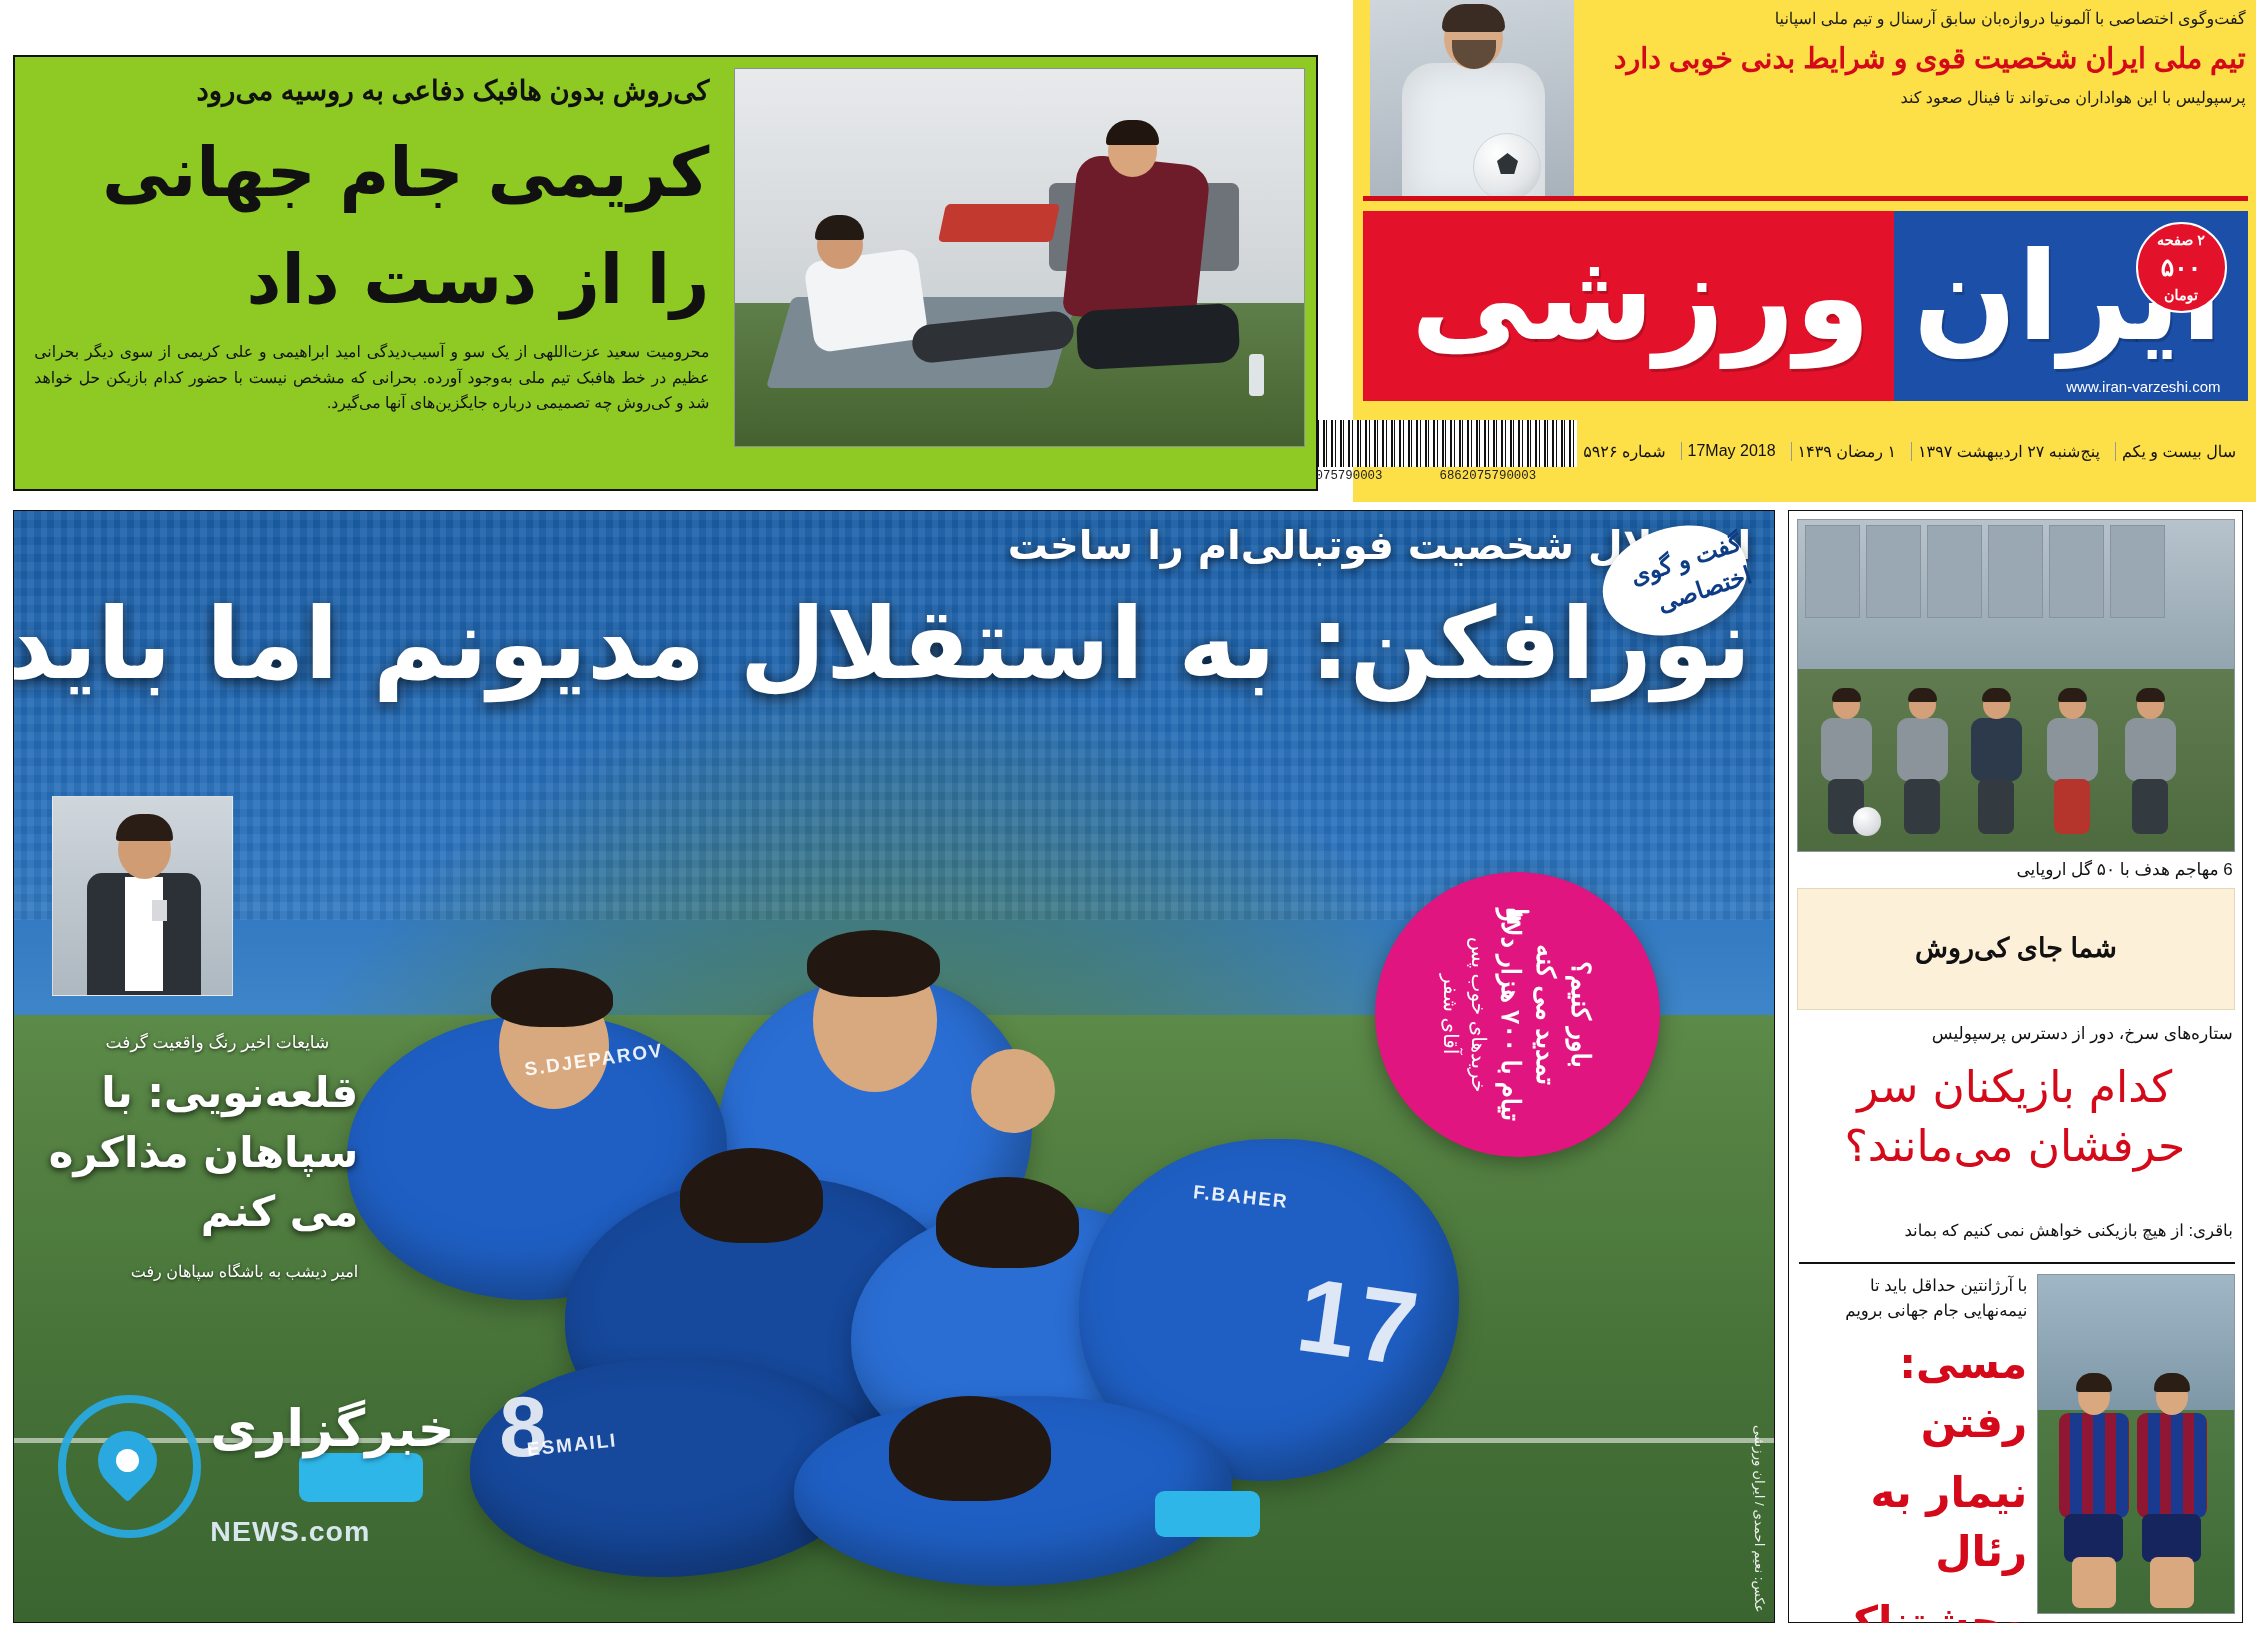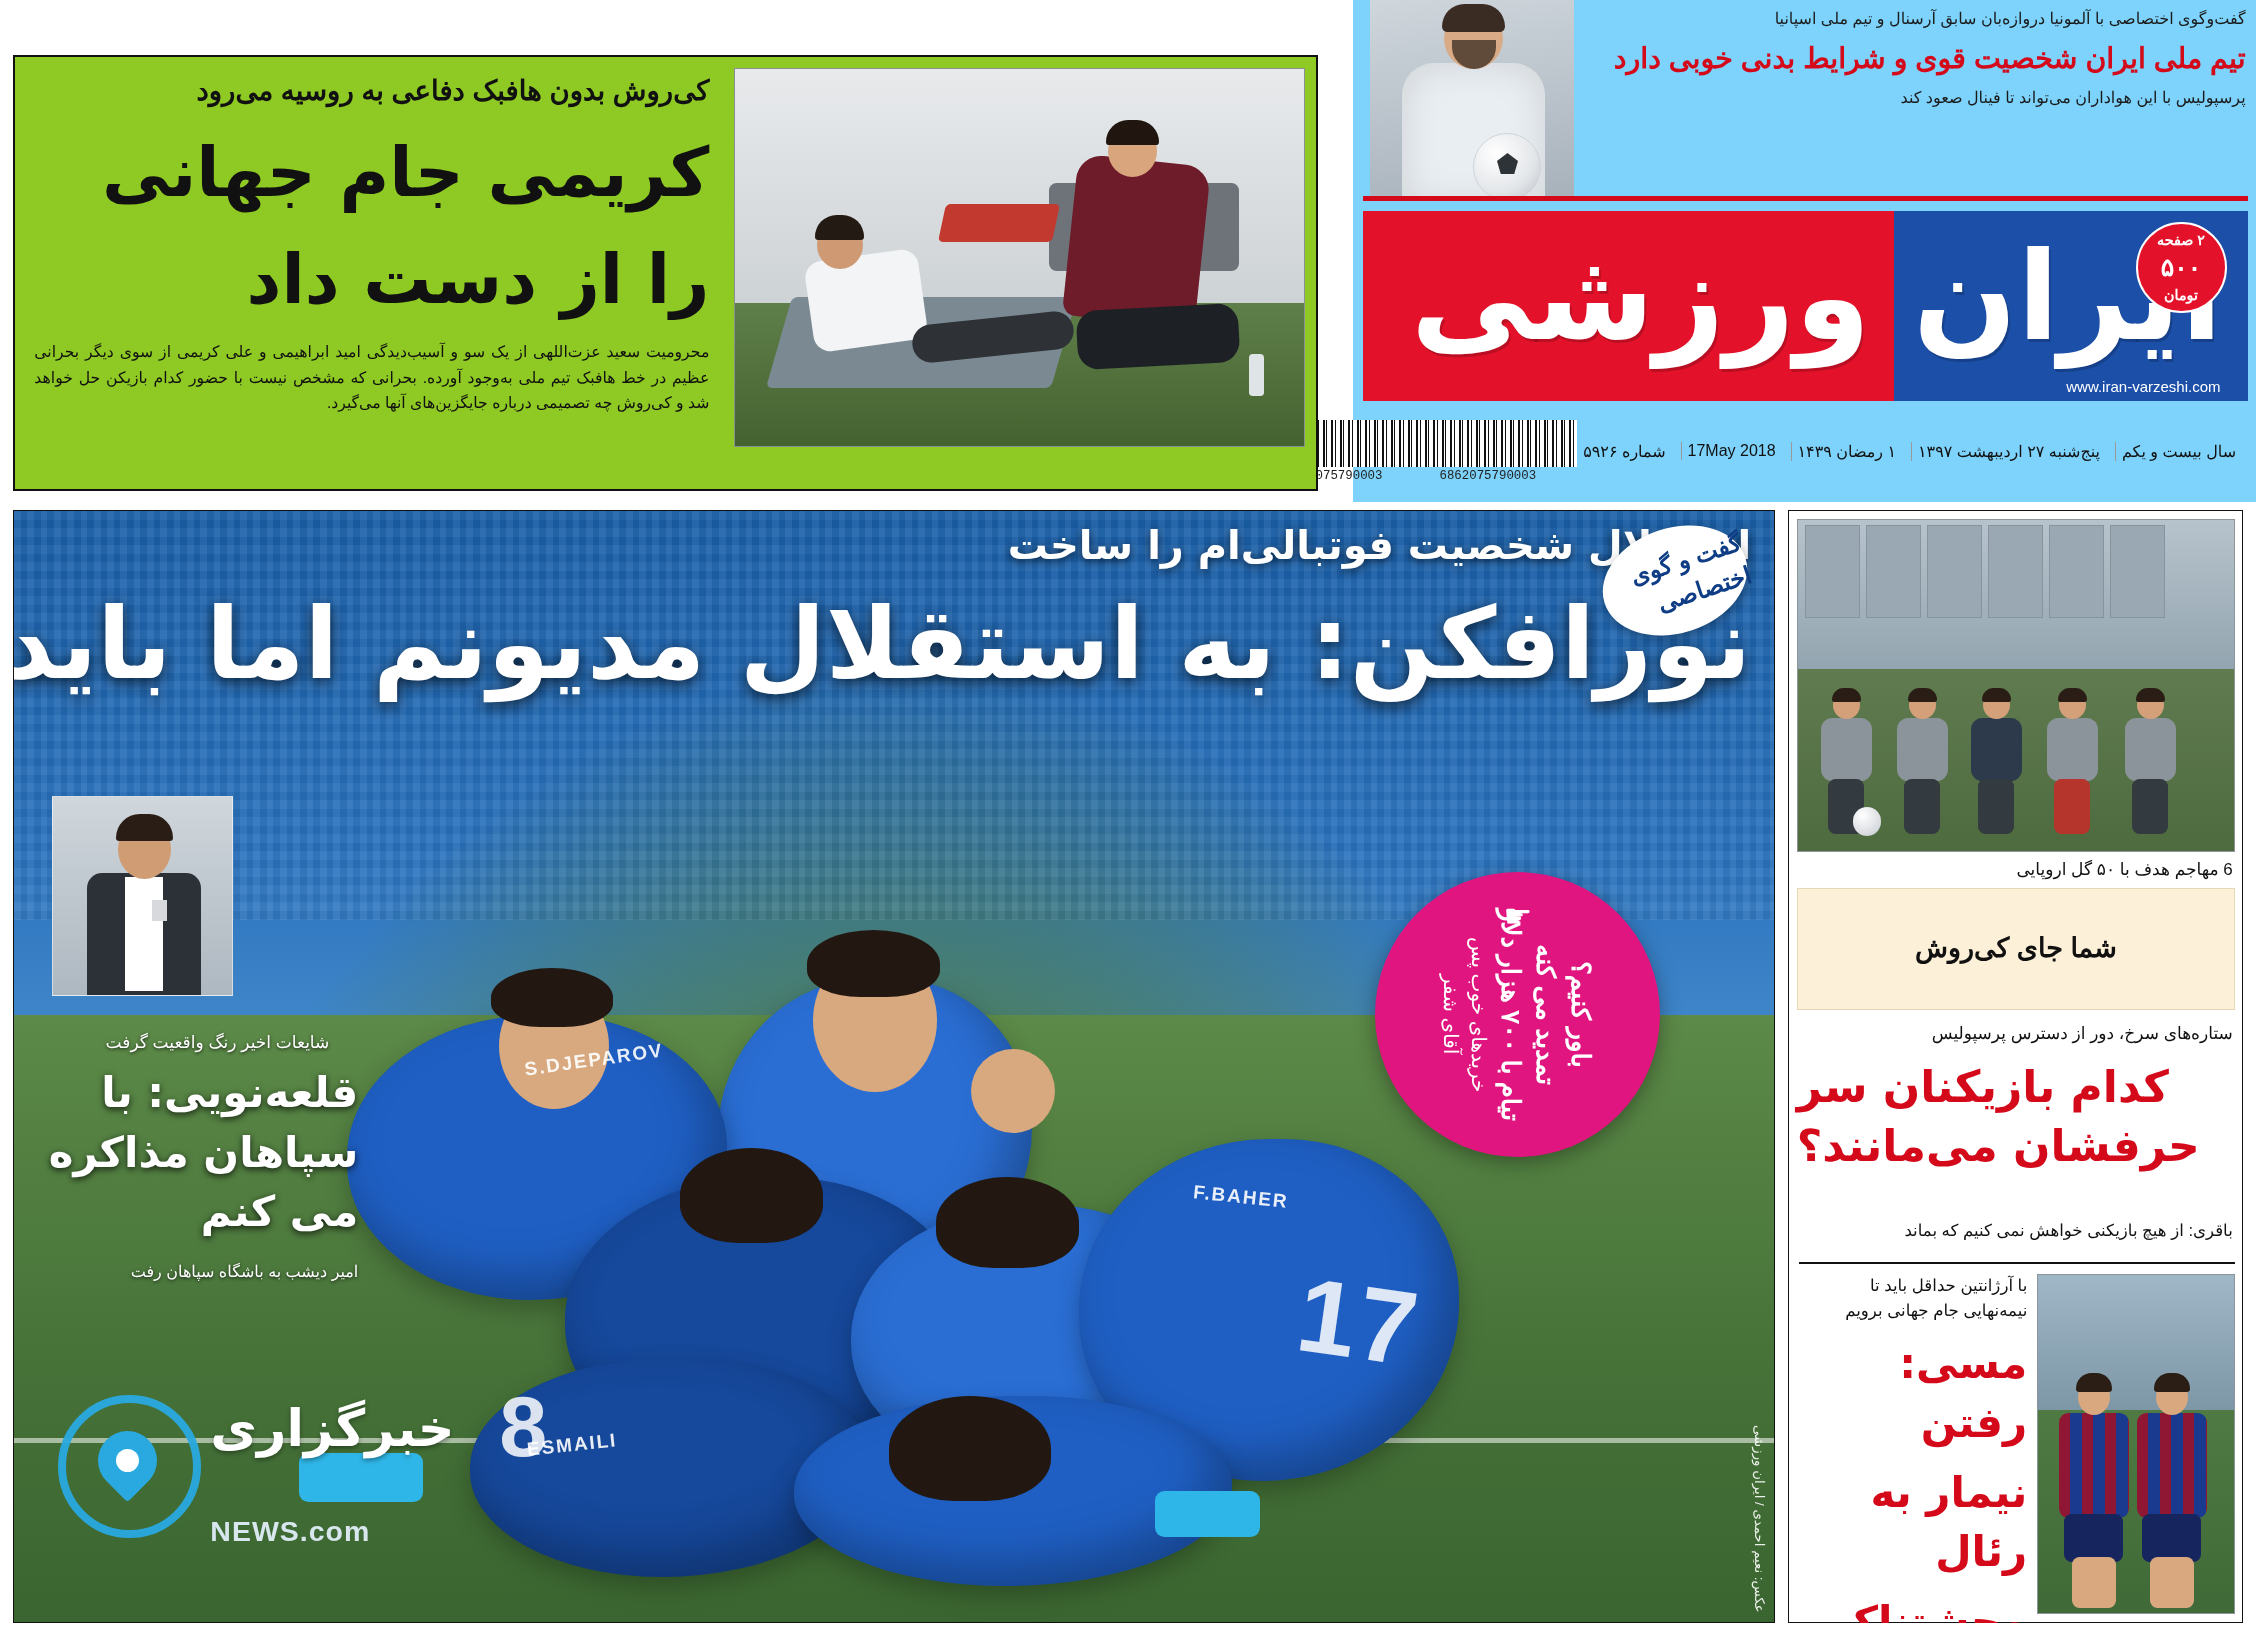--- a/index.html
+++ b/index.html
@@ -18,21 +18,21 @@
   
   .top-strip {
     position: absolute; left: 0; top: 0;
     width: 2257px; height: 502px;
   }
 
   
   .masthead-col {
     position: absolute; right: 0; top: 0;
     width: 904px; height: 502px;
-    background: #7dd3fc;
+    background: #fde047;
   }
   .teaser-top {
     position: absolute; right: 0; top: 0;
     width: 904px; height: 200px;
     padding: 7.6px 11.4px 0 11.4px;
     text-align: right;
   }
   .teaser-kicker {
     font-size: 16px; color: #1a1a1a; direction: rtl;
     line-height: 1.4; padding-left: 228px;
@@ -291,22 +291,22 @@
   }
   .tan-box div {
     font-size: 27px; font-weight: bold; color: #111; line-height: 1.4;
   }
   .rc-kicker2 {
     position: absolute; right: 9.5px; top: 510px; width: 436px;
     text-align: right; direction: rtl; font-size: 17px; color: #111; line-height: 1.5;
   }
   .rc-head2 {
     position: absolute; right: 9.5px; top: 546px; width: 436px;
-    text-align: left; direction: rtl;
-    font-size: 44px; font-weight: bold; color: #d4091a; line-height: 1.35;
+    text-align: center; direction: rtl;
+    font-size: 44px; font-weight: normal; color: #d4091a; line-height: 1.35;
     font-family: "DejaVu Sans", sans-serif;
   }
   .rc-sub2 {
     position: absolute; right: 9.5px; top: 710px; width: 436px;
     text-align: right; direction: rtl; font-size: 16.6px; color: #111;
   }
   .rc-divider {
     position: absolute; left: 9.5px; top: 751px; width: 436px; height: 1.9px; background: #111;
   }
   .rc-bottom-photo {

